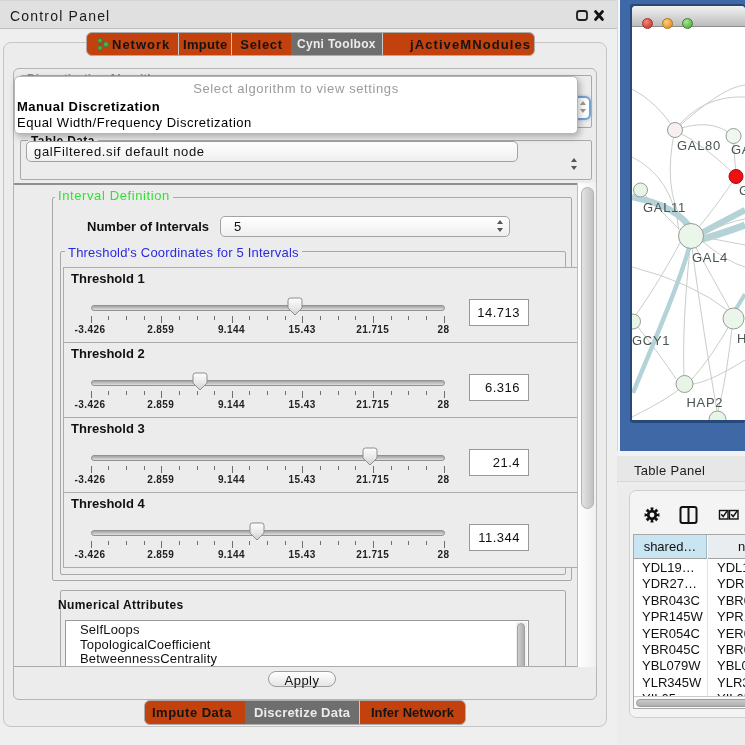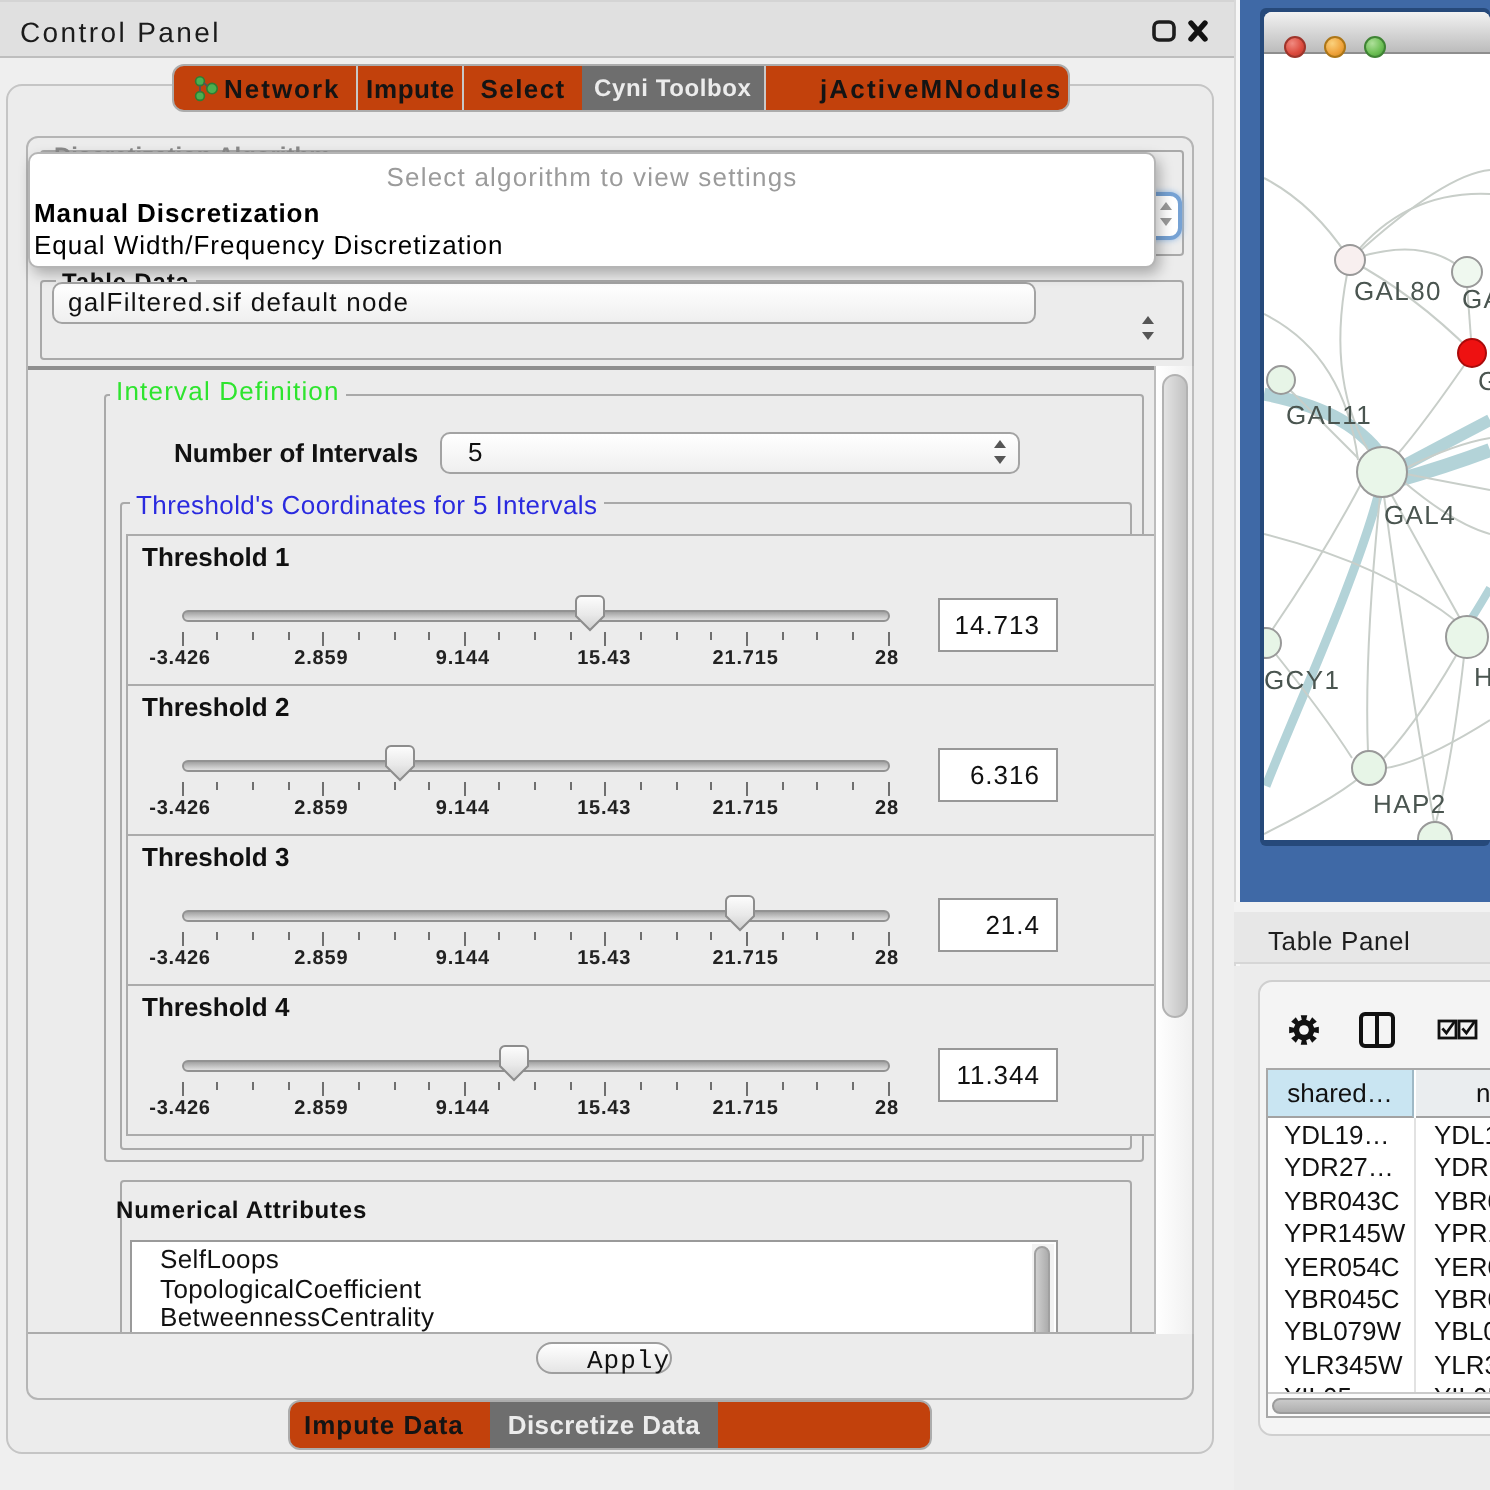--- a/index.html
+++ b/index.html
@@ -261,36 +261,37 @@
 <div class="abs" style="left:51px; top:435px; width:464px; height:60px; background:#FFF; border:1px solid #9A9A9A;">
       <div style="font-size:13px; color:#111; padding:2px 0 0 14px; line-height:14.5px; letter-spacing:0.2px;">SelfLoops<br>TopologicalCoefficient<br>BetweennessCentrality</div>
       <div style="position:absolute; right:1px; top:1px; width:11px; height:57px; background:#F2F2F2;">
         <div style="position:absolute; left:1px; top:1px; width:8px; height:53px; border-radius:4.5px; background:linear-gradient(90deg,#CFCFCF,#ADADAD); border:1px solid #A0A0A0;"></div>
       </div>
     </div>
 </div>
 <div class="abs" style="left:577px; top:183px; width:20px; height:484px; background:linear-gradient(90deg,#FFFFFF,#F0F0F0); border-left:1px solid #BDBDBD; border-right:1px solid #BDBDBD;">
     <div style="position:absolute; left:2.5px; top:4px; width:13px; height:322px; border-radius:7px; background:linear-gradient(90deg,#E3E3E3,#C2C2C2); border:1px solid #B2B2B2;"></div>
   </div>
-<div class="abs" style="left:268px; top:671px; width:68px; height:16px; border:1px solid #9E9E9E; border-radius:10px; background:linear-gradient(#FFFFFF,#E5E5E5); text-align:right; font-size:13px; color:#111; line-height:18px; letter-spacing:0.5px;font-family:Liberation Mono, monospace;">Apply</div>
+<div class="abs" style="left:268px; top:671px; width:68px; height:16px; border:1px solid #9E9E9E; border-radius:10px; background:linear-gradient(#FFFFFF,#E5E5E5); text-align:center; font-size:13px; color:#111; line-height:18px; letter-spacing:0.5px;">Apply</div>
 <div class="seg" style="left:86px; top:32px; width:449px; height:24px;">
 <span style="width:95px; justify-content:flex-start; padding-left:10px; letter-spacing:1px;"><svg width="12" height="15" viewBox="0 0 12 15" style="margin-right:3px; flex:none;">
         <circle cx="3" cy="3.6" r="2.2" fill="#4CAF50" stroke="#2E7D32" stroke-width="0.8"></circle>
         <circle cx="3" cy="11" r="2.2" fill="#4CAF50" stroke="#2E7D32" stroke-width="0.8"></circle>
         <circle cx="9" cy="7.3" r="2.6" fill="#4CAF50" stroke="#2E7D32" stroke-width="0.8"></circle>
         <path d="M3 5.8 V8.9 M4.8 4.4 L6.8 6.1" stroke="#555" stroke-width="1" fill="none"></path>
       </svg>Network</span>
 <span class="div" style="width:56px; letter-spacing:0.3px;">Impute</span>
 <span class="div" style="width:62px; letter-spacing:0.7px;">Select</span>
 <span class="sel" style="width:96px; font-size:12px; letter-spacing:0.3px;">Cyni Toolbox</span>
 <span style="width:158px; border-left:1px solid #C8C8C8; letter-spacing:1.1px;padding-left:24px;">jActiveMNodules</span>
 </div>
 <div class="seg" style="left:144px; top:700px; width:322px; height:25px;">
 <span style="width:100px; letter-spacing:0.5px; justify-content:flex-start; padding-left:7px;">Impute Data</span>
 <span class="sel" style="width:114px; letter-spacing:0.2px;">Discretize Data</span>
+<span style="width:106px; border-left:1px solid #C8C8C8;">Infer Network</span>
 </div>
 <div class="abs" id="popup">
 <div class="p1">Select algorithm to view settings</div>
 <div class="p2">Manual Discretization</div>
 <div class="p3">Equal Width/Frequency Discretization</div>
 </div>
 <div class="abs" id="gapstrip"></div>
 <div class="abs" id="desktop"></div>
 <div class="abs" id="iframe-sh"></div>
 <div class="abs" id="iframe">

